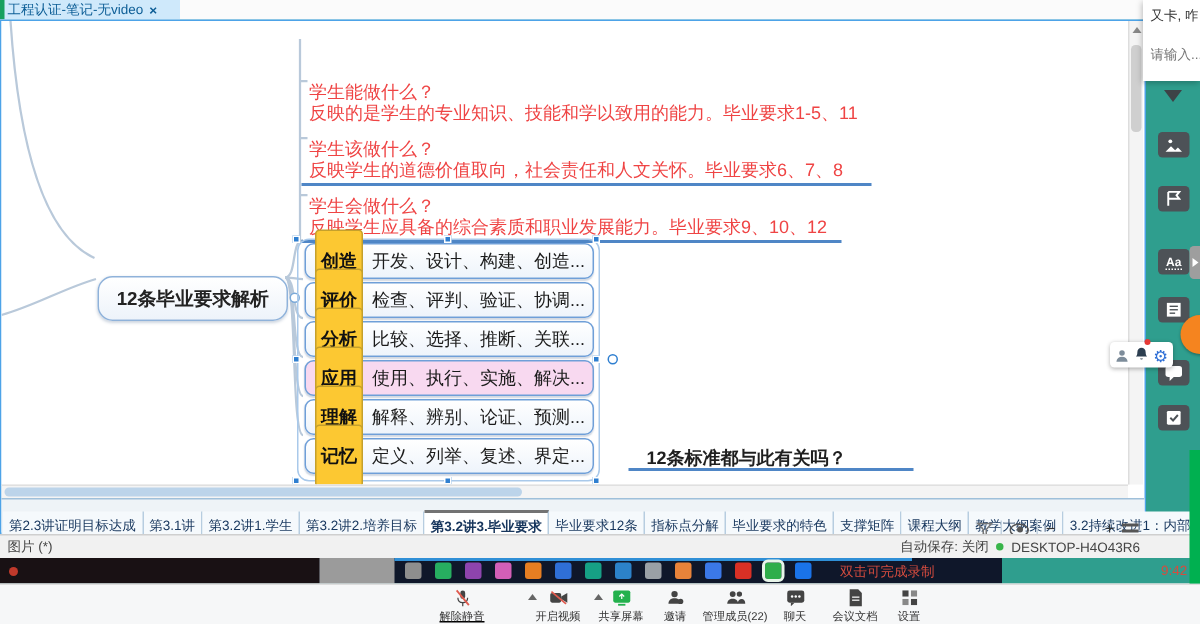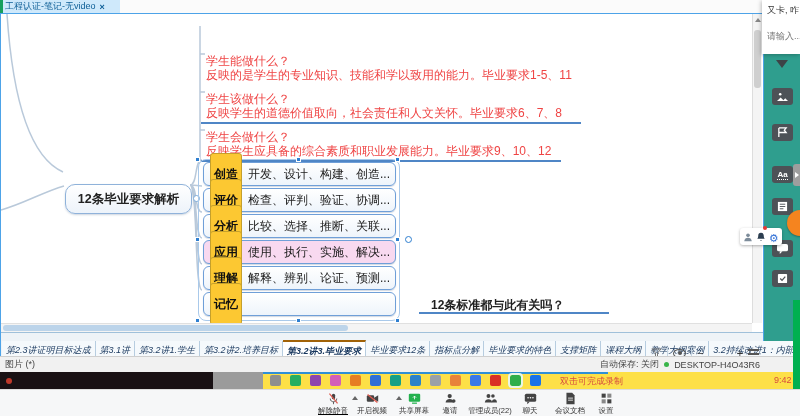--- a/index.html
+++ b/index.html
@@ -40,41 +40,41 @@
   .hcirc { position:absolute; width:7px; height:7px; border:1.5px solid #2f7fd0; border-radius:50%; background:#fff; }
 
   
   .vscroll { position:absolute; left:752px; top:14px; width:10px; height:309px; background:#f4f4f4; border-left:1px solid #ddd; }
   .vscroll .arr { position:absolute; left:2px; top:4px; width:0; height:0; border-left:3px solid transparent; border-right:3px solid transparent; border-bottom:4px solid #888; }
   .vscroll .thumb { position:absolute; left:1px; top:16px; width:7px; height:58px; background:#cfcfcf; border-radius:3px; }
   .hscroll { position:absolute; left:1px; top:323px; width:751px; height:9px; background:#f4f4f4; border-top:1px solid #e0e0e0; }
   .hscroll .thumb { position:absolute; left:2px; top:1px; width:345px; height:6px; background:#bcd4ea; border-radius:3px; }
 
   
-  .sheetbar { position:absolute; left:1px; top:332px; width:762px; height:36px; background:#eef3f7; border-top:1px solid #9fc0da; display:flex; align-items:center; padding-left:1px;font-style:italic; }
+  .sheetbar { position:absolute; left:1px; top:332px; width:762px; height:36px; background:#eef3f7; border-top:1px solid #9fc0da; display:flex; align-items:center; padding-left:1px; }
   .stab { font-size:9px; color:#17365d; padding:3px 4px; border-right:1px solid #b7cde0; background:#f5f9fc; white-space:nowrap; }
-  .stab.active { background:#ffffff; font-weight:bold; border-top:2px solid #a16207; }
+  .stab.active { background:#ffffff; font-weight:bold; border-top:2px solid #737373; }
   .sheet-ctrls { position:absolute; right:4px; top:3px; display:flex; align-items:center; gap:5px; }
   .sep { width:1px; height:12px; background:#c4d4e2; }
   .eye { width:13px; height:9px; border:1.3px solid #555; border-radius:50%; position:relative; }
   .eye::after { content:""; position:absolute; left:3.5px; top:1.5px; width:4px; height:4px; background:#555; border-radius:50%; }
   .zoom-btn { font-size:11px; color:#333; }
   .zoom-lvl { font-size:9px; color:#333;margin-top:24px; }
   .menu-ico { width:11px; height:9px; border-top:2px solid #555; border-bottom:2px solid #555; position:relative; }
   .menu-ico::after { content:""; position:absolute; left:0; top:2.5px; width:11px; height:2px; background:#555; }
 
   
   .statusbar { position:absolute; left:0; top:356px; width:800px; height:16px; background:#f1f1f1; border-top:1px solid #cfcfcf;
     display:flex; align-items:center; font-size:9px; color:#444; }
   .status-left { padding-left:5px; }
   .status-right { margin-left:auto; padding-right:40px; display:flex; align-items:center; gap:5px; }
   .gdot { width:5px; height:5px; border-radius:50%; background:#39b54a; }
 
   
-  .taskbar { position:absolute; left:0; top:372px; width:800px; height:17px; background:#fde047; }
+  .taskbar { position:absolute; left:0; top:372px; width:668px; height:17px; background:#0f172a; }
   .tb-left { position:absolute; left:0; top:0; width:213px; height:17px; background:#191114; }
   .tb-reddot { position:absolute; left:6px; top:6px; width:6px; height:6px; border-radius:50%; background:#c0392b; }
   .tb-gray { position:absolute; left:213px; top:0; width:50px; height:17px; background:#9b9b9b; }
   .tb-blueline { position:absolute; left:263px; top:0; width:345px; height:2px; background:#2f8fd6; }
   .tb-icons { position:absolute; left:270px; top:3px; display:flex; gap:9px; }
   .tb-ico { width:11px; height:11px; border-radius:2px; }
   .tb-ico.active { outline:2px solid #e8f5e9; }
   .rec-hint { position:absolute; left:560px; top:3px; font-size:9px; color:#d64c3f; white-space:nowrap; }
   .rec-time { position:absolute; left:745px; top:3px; font-size:9px; color:#d64c3f;margin-left:29px; }
 
@@ -174,20 +174,21 @@
     <div class="branch pink" style="top:226px;">
       <span class="chip">应用</span>
       <span class="btext">使用、执行、实施、解决...</span>
     </div>
     <div class="branch" style="top:252px;">
       <span class="chip">理解</span>
       <span class="btext">解释、辨别、论证、预测...</span>
     </div>
     <div class="branch" style="top:278px;">
       <span class="chip">记忆</span>
+      <span class="btext">定义、列举、复述、界定...</span>
     </div>
 
     <div class="question">12条标准都与此有关吗？</div>
 
     <div class="hsq" style="left:194px; top:143px;"></div>
     <div class="hsq" style="left:295px; top:143px;"></div>
     <div class="hsq" style="left:394px; top:143px;"></div>
     <div class="hsq" style="left:194px; top:223px;"></div>
     <div class="hsq" style="left:394px; top:223px;"></div>
     <div class="hsq" style="left:194px; top:304px;"></div>
@@ -261,21 +262,21 @@
         <div class="tb-ico" style="background: rgb(59, 120, 231);"></div>
         <div class="tb-ico" style="background: rgb(217, 48, 37);"></div>
         <div class="tb-ico active" style="background: rgb(47, 174, 74);"></div>
         <div class="tb-ico" style="background: rgb(26, 115, 232);"></div>
       </div>
     <span class="rec-hint">双击可完成录制</span>
     <span class="rec-time">9:42</span>
   </div>
 
   <div class="meetbar">
-    <div class="mbtn" style="left:333px;text-decoration:underline;">
+    <div class="mbtn" style="left:308px;text-decoration:underline;">
       <svg viewBox="0 0 16 16">
           <rect x="6" y="2" width="4" height="7" rx="2" fill="#444"></rect>
           <path d="M4 8c0 3 2 4 4 4s4-1 4-4" stroke="#444" fill="none"></path>
           <line x1="8" y1="12" x2="8" y2="15" stroke="#444"></line>
           <line x1="3" y1="2" x2="13" y2="14" stroke="#e05a4e" stroke-width="1.5"></line>
         </svg>
       <span class="mlabel">解除静音</span>
     </div>
     <div class="caret-up" style="left:352px;"></div>
     <div class="mbtn" style="left:372px;">

